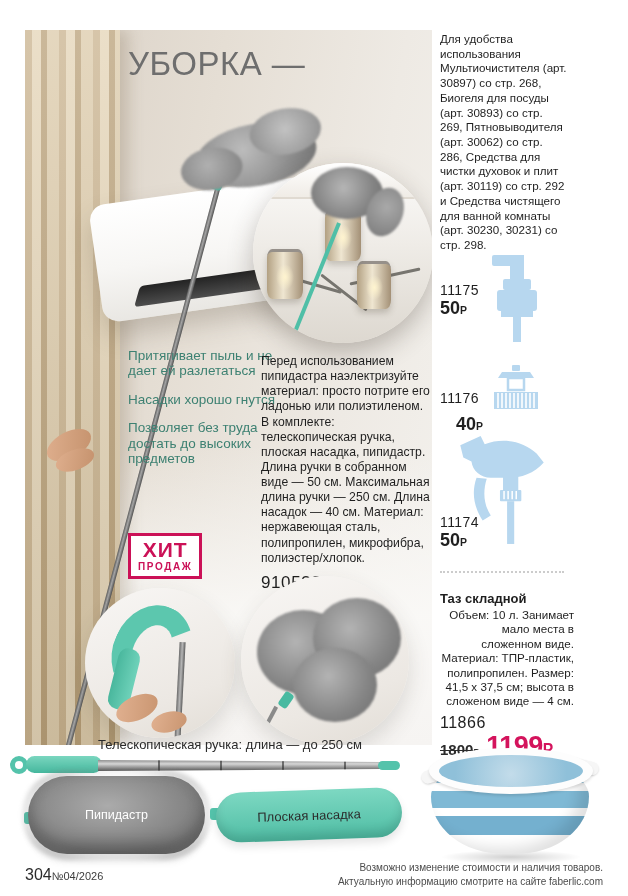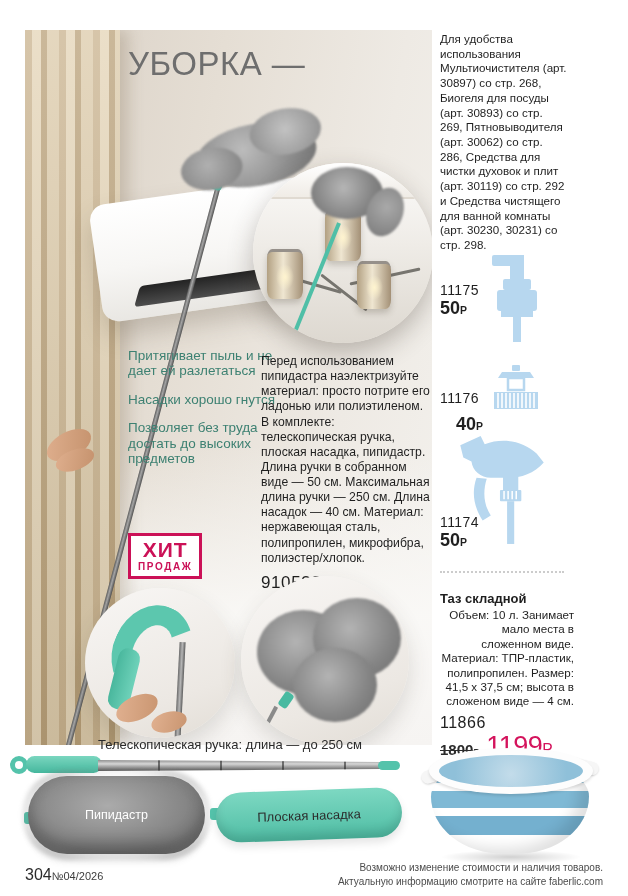--- a/index.html
+++ b/index.html
@@ -96,21 +96,21 @@
   .rc-desc { font-size:11.6px; line-height:1.27; width:128px; margin-top:6px; }
   .rc-article { position:absolute; font-size:14px; letter-spacing:.4px; }
   .rc-price { position:absolute; font-size:18px; font-weight:bold; }
   .rc-icon { position:absolute; }
   .dotted-sep { position:absolute; left:0; top:545px; width:124px; border-top:2px dotted #cccccc; }
   .basin-block { position:absolute; left:0; top:565px; width:134px; }
   .basin-title { font-weight:bold; font-size:13px; }
   .basin-desc { font-size:11.6px; line-height:1.24; margin-top:2px;text-align:right; }
   .basin-article { font-size:16px; letter-spacing:.5px; margin-top:5px; }
   .basin-prices { display:flex; align-items:baseline; gap:7px; margin-top:1px; }
-  .basin-new { font-weight:normal; font-size:27px; color:#d4135c; line-height:1; letter-spacing:-.5px; white-space:nowrap; }
+  .basin-new { font-weight:bold; font-size:27px; color:#d4135c; line-height:1; letter-spacing:-.5px; white-space:nowrap; }
 
   
   .basin-photo { position:absolute; left:425px; top:746px; width:172px; height:116px; }
   .bowl { position:absolute; left:6px; top:12px; width:158px; height:96px; overflow:hidden;
     border-radius: 50% 50% 46% 46% / 40% 40% 60% 60%;
     background: linear-gradient(180deg,#ffffff 0 10%,#8ec2dc 10% 26%,#ffffff 26% 34%,#7fb9d5 34% 52%,#ffffff 52% 60%,#74b0cf 60% 80%,#ffffff 80% 100%);
     box-shadow: inset -10px -6px 14px rgba(0,0,0,.12); }
   .bowl-rim { position:absolute; left:4px; top:2px; width:164px; height:46px; border-radius:50%;
     background:#fdfdfd; box-shadow: 0 2px 3px rgba(0,0,0,.12); }
   .bowl-inner { position:absolute; left:14px; top:9px; width:144px; height:32px; border-radius:50%;

